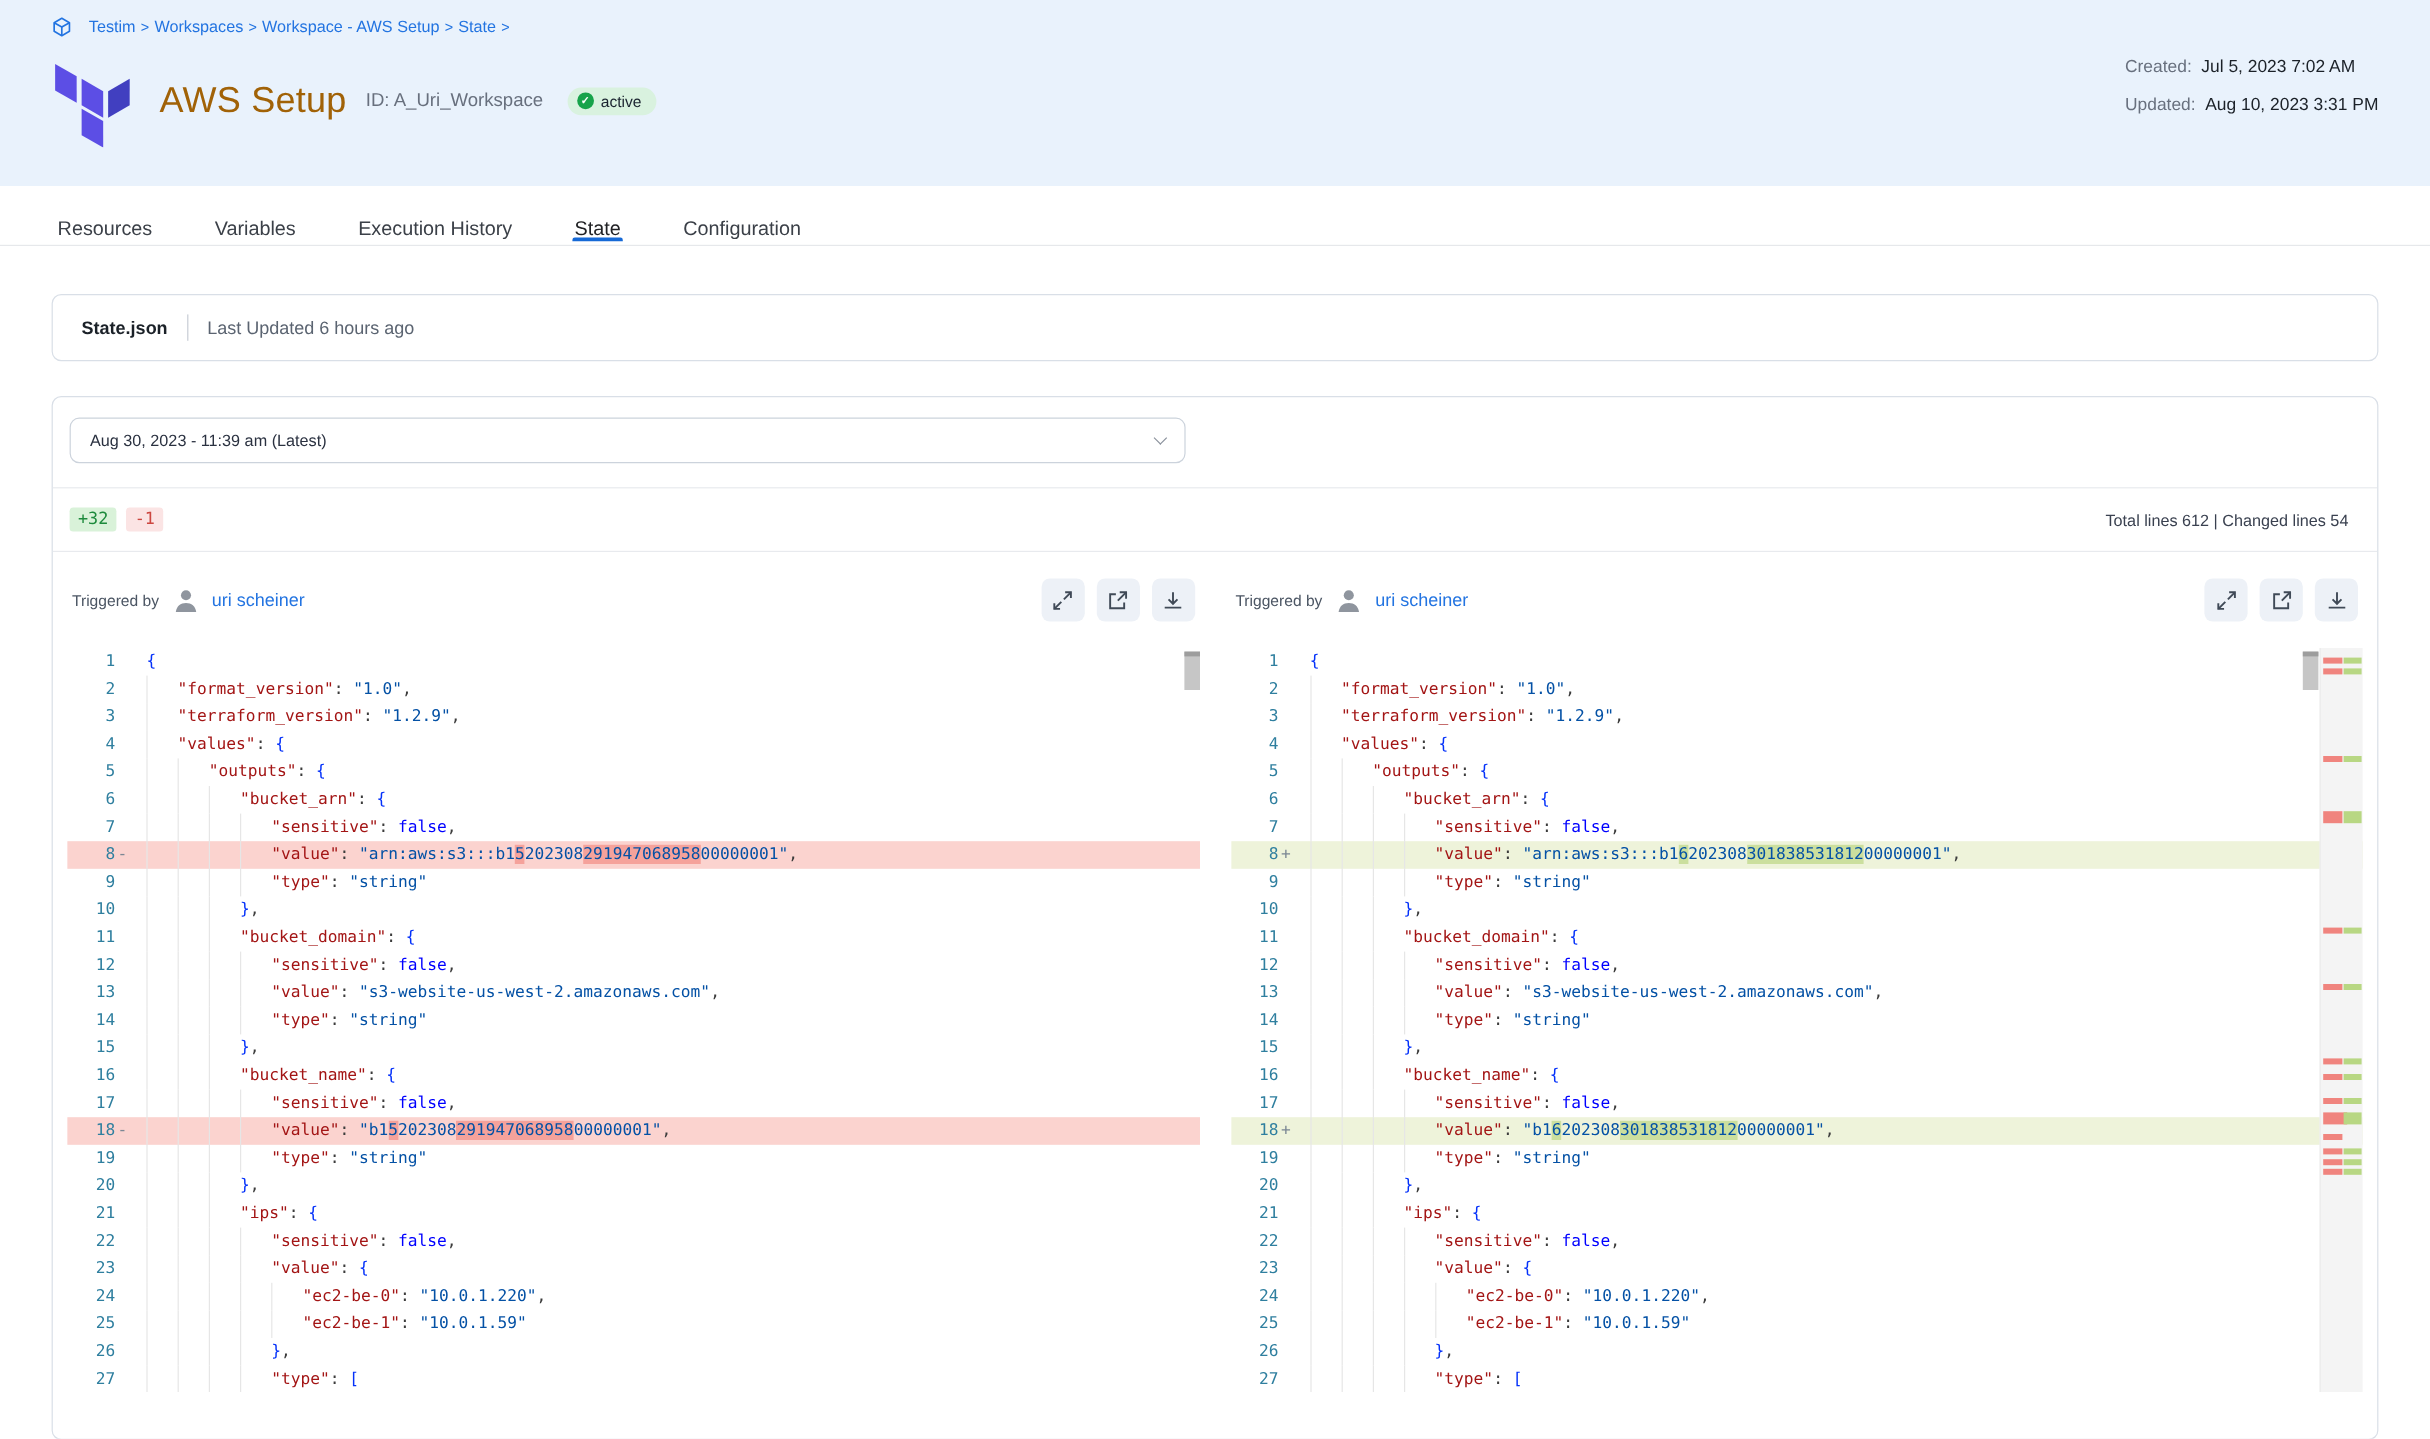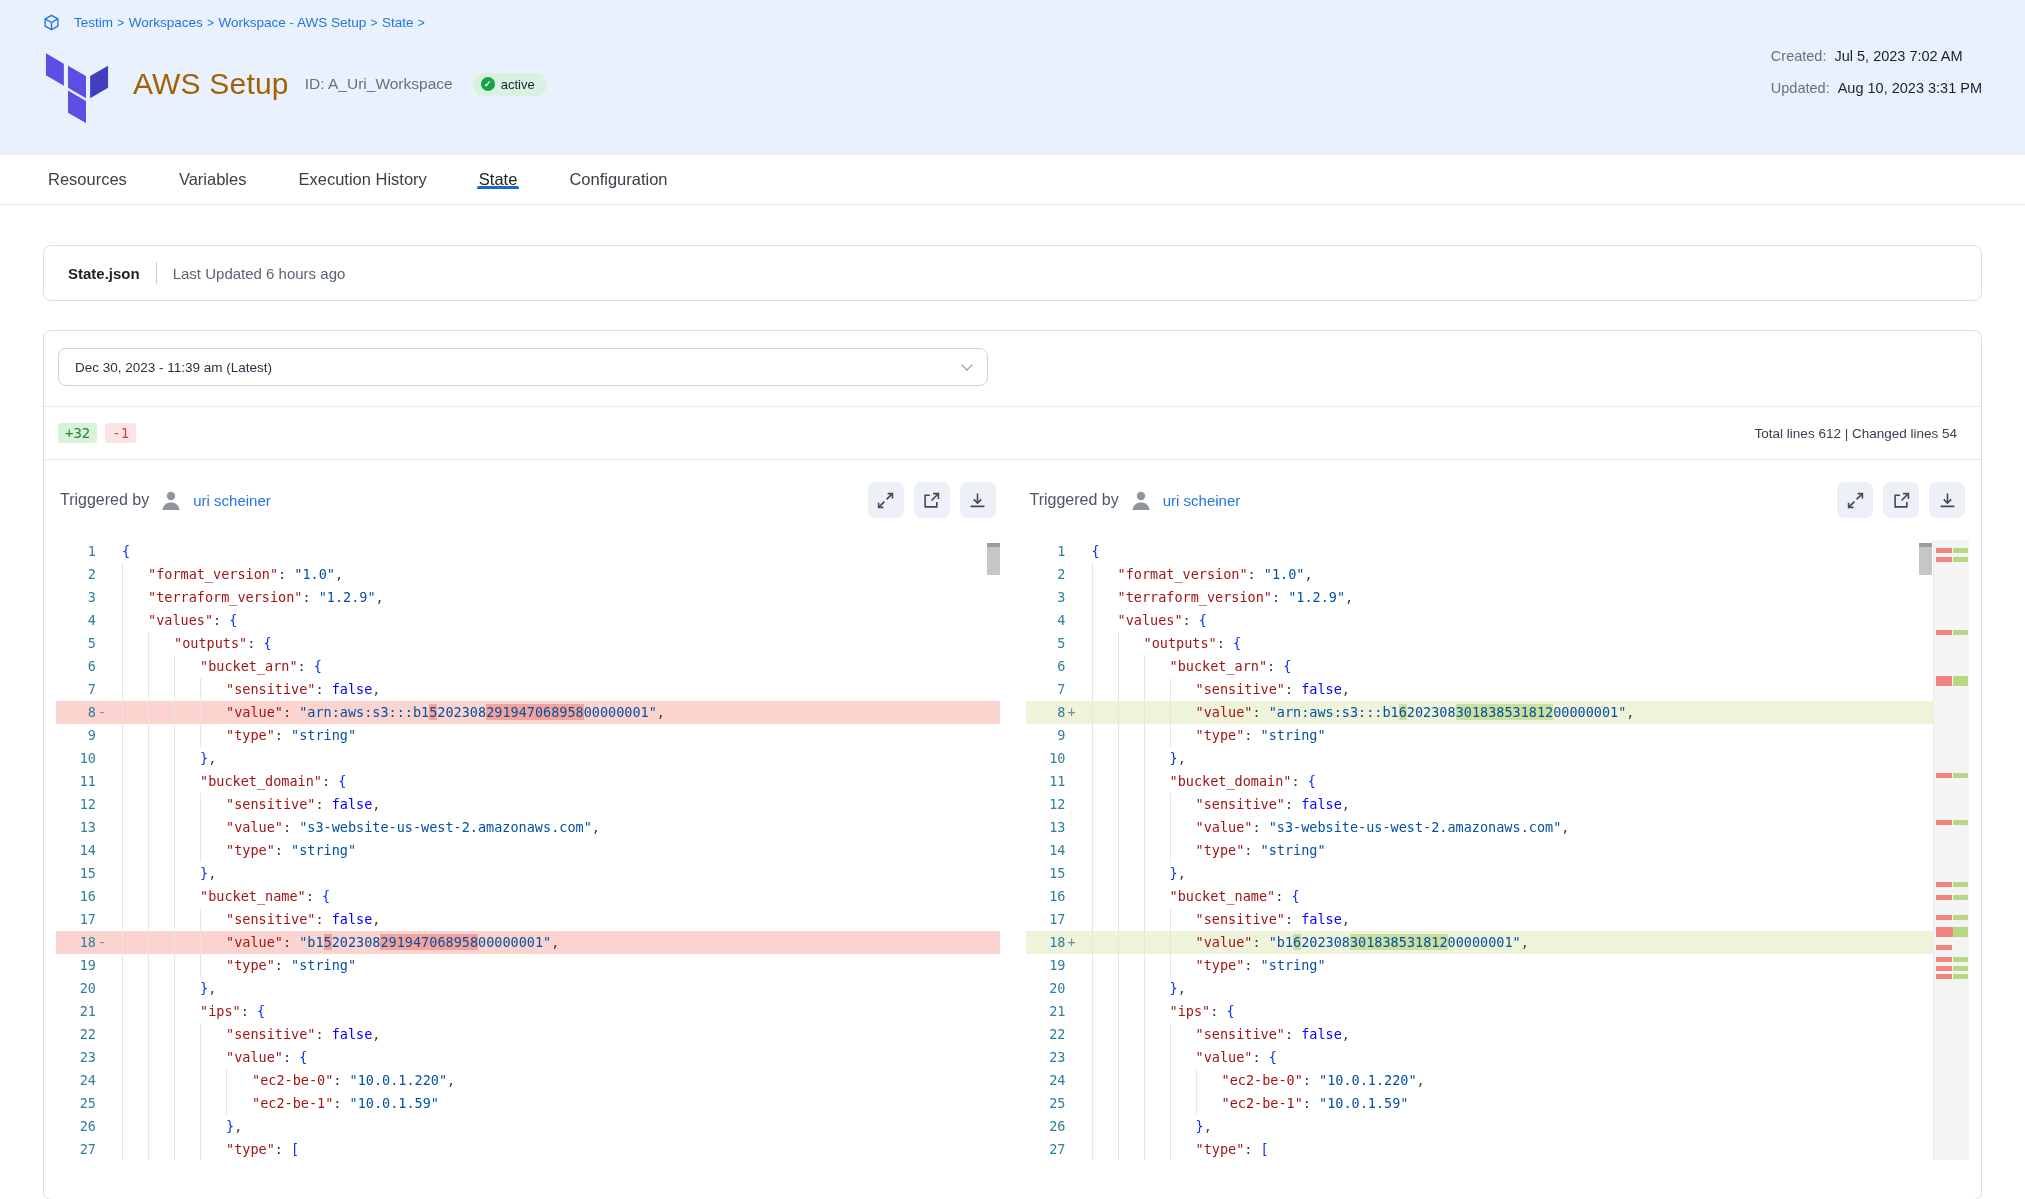--- a/index.html
+++ b/index.html
@@ -19,21 +19,21 @@
   .badge-active { display:inline-flex; align-items:center; gap:6px; background:#d9f2df; border-radius:12px;
     padding:4px 12px 4px 8px; font-size:13px; font-weight:500; color:#1b2430; margin-left:20px; }
   .badge-dot { width:14px; height:14px; border-radius:50%; background:#17a34a; color:#fff; font-size:9px;
     display:inline-flex; align-items:center; justify-content:center; font-weight:700; }
   .dates { position:absolute; right:43px; top:48px; font-size:14.5px; }
   .date-row { display:flex; gap:8px; margin-bottom:16px; }
   .date-label { color:#68707e; }
   .date-value { color:#1b2128; }
 
   
-  .tabbar { background:#fff; border-bottom:1px solid #e6e8eb; padding:3px 46px; display:flex; gap:48px; height:50px; align-items:center; }
+  .tabbar { background:#fff; border-bottom:1px solid #e6e8eb; padding:3px 46px; display:flex; gap:48px; height:50px; align-items:flex-end; }
   .tab { font-size:16.5px; color:#3b4048; display:flex; align-items:center; position:relative; cursor:pointer; padding:0 2px; }
   .tab.active { font-weight:500; color:#202124; }
   .tab.active::after { content:""; position:absolute; left:0; right:0; bottom:0; height:3px; background:#1669d6; border-radius:2px 2px 0 0; }
 
   
   .content { padding:0 43px; }
   .card { border:1px solid #d9dfe7; border-radius:8px; background:#fff; }
   .file-card { margin-top:40px; height:56px; display:flex; align-items:center; padding:0 24px; gap:16px; }
   .file-name { font-size:15px; font-weight:700; color:#1b2128; }
   .file-vsep { width:1px; height:22px; background:#c8cdd5; }
@@ -52,21 +52,21 @@
   .chips { display:flex; gap:8px; font-family:"DejaVu Sans Mono", monospace; font-size:14px;align-items:flex-end; }
   .chip-add { background:#d9f2d9; color:#1d8a3c; padding:2px 7px; border-radius:3px; }
   .chip-del { background:#fbe4e4; color:#cc4740; padding:2px 7px; border-radius:3px; }
   .totals { font-size:13.5px; color:#3a4150; }
 
   
   .diff-grid { display:grid; grid-template-columns:1fr 1fr; gap:26px; padding:0 12px; }
   .pane { position:relative; }
   .pane-header { height:80px; display:flex; align-items:center; justify-content:space-between; padding:0 4px 0 4px; }
   .trig { display:flex; align-items:center; gap:10px; }
-  .trig-label { font-size:16px; color:#4b5563; }
+  .trig-label { font-size:13px; color:#4b5563; }
   .avatar { width:24px; height:24px; color:#8f959e; }
   .user-link { font-size:15px; color:#2374e1; cursor:pointer; }
   .pane-actions { display:flex; gap:10px; }
   .icon-btn { width:36px; height:36px; border:none; border-radius:7px; background:#edf1f7; display:flex; align-items:center; justify-content:center; cursor:pointer; }
   .icon-btn svg { stroke:#404a57; }
 
   .code-area { position:relative; height:620px; overflow:hidden; background:#fff; font-family:"DejaVu Sans Mono", monospace; font-size:13.5px; }
   .row { display:flex; height:23px; line-height:23px; white-space:pre; }
   .ln { width:40px; text-align:right; color:#2f7f9f; flex:0 0 auto; }
   .sgn { width:16px; color:#7b8794; flex:0 0 auto; text-align:left; padding-left:2px; }
@@ -139,21 +139,21 @@
       <span class="file-name">State.json</span>
       <span class="file-vsep"></span>
       <span class="file-updated">Last Updated 6 hours ago</span>
     </div>
 
     <div class="card diff-card">
 
       <div class="cmp-section">
         <div class="grid2">
           <div class="select">
-            <span>Dec 30, 2023 - 11:39 am (Latest)</span>
+            <span>Aug 30, 2023 - 11:39 am (Latest)</span>
             <span class="chev"></span>
           </div>
         </div>
       </div>
 
       <div class="hdiv"></div>
 
       <div class="stats-row">
         <div class="chips">
           <span class="chip-add">+32</span>

